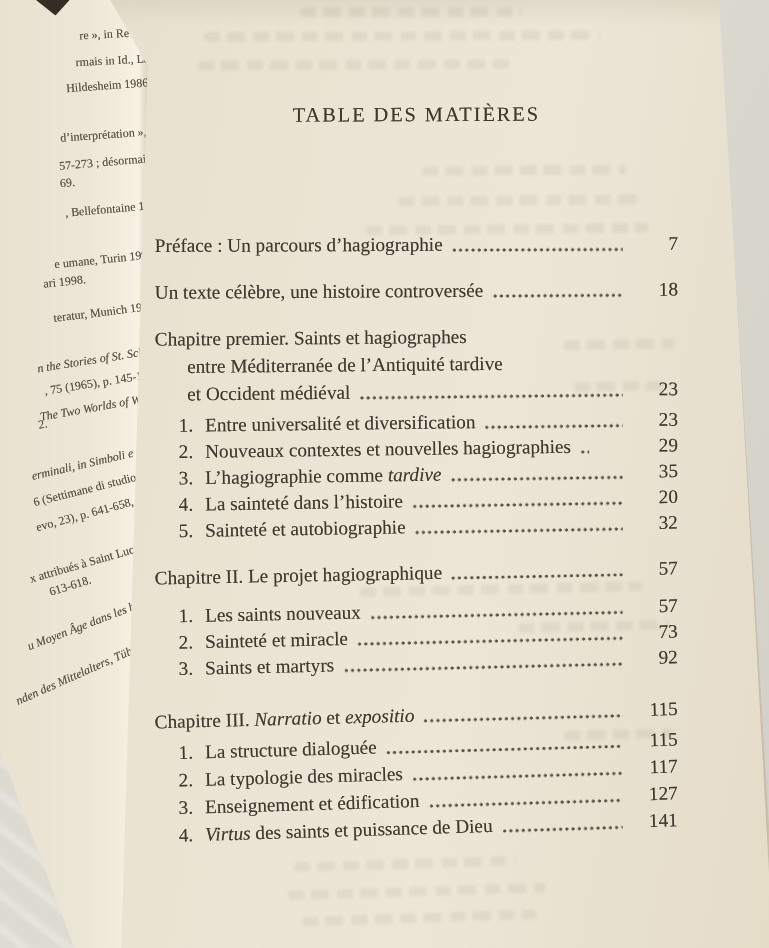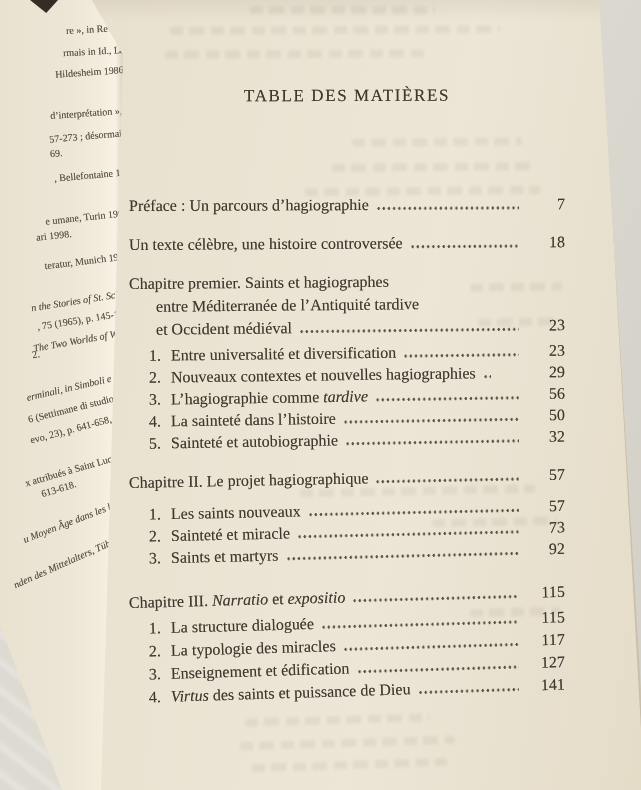--- a/index.html
+++ b/index.html
@@ -152,27 +152,27 @@
           <div class="toc-row style-item gap-it" style="transform: rotate(-0.773934deg); transform-origin: 0px 60%;">
             <span class="num">2.</span>
             <span class="label"><span>Nouveaux contextes et nouvelles hagiographies</span></span>
             <span class="leader leader-short"></span>
             <span class="pagenum">29</span>
           </div>
           <div class="toc-row style-item gap-it" style="transform: rotate(-0.842459deg); transform-origin: 0px 60%;">
             <span class="num">3.</span>
             <span class="label"><span>L’hagiographie comme </span><span class="it">tardive</span></span>
             <span class="leader leader-dots"></span>
-            <span class="pagenum">56</span>
+            <span class="pagenum">35</span>
           </div>
           <div class="toc-row style-item gap-it" style="transform: rotate(-0.910984deg); transform-origin: 0px 60%;">
             <span class="num">4.</span>
             <span class="label"><span>La sainteté dans l’histoire</span></span>
             <span class="leader leader-dots"></span>
-            <span class="pagenum">50</span>
+            <span class="pagenum">20</span>
           </div>
           <div class="toc-row style-item gap-it" style="transform: rotate(-0.979508deg); transform-origin: 0px 60%;">
             <span class="num">5.</span>
             <span class="label"><span>Sainteté et autobiographie</span></span>
             <span class="leader leader-dots"></span>
             <span class="pagenum">32</span>
           </div>
           <div class="toc-row style-chapter gap-block" style="transform: rotate(-1.10098deg); transform-origin: 0px 60%;">
             <span class="label"><span>Chapitre II. Le projet hagiographique</span></span>
             <span class="leader leader-dots"></span>

